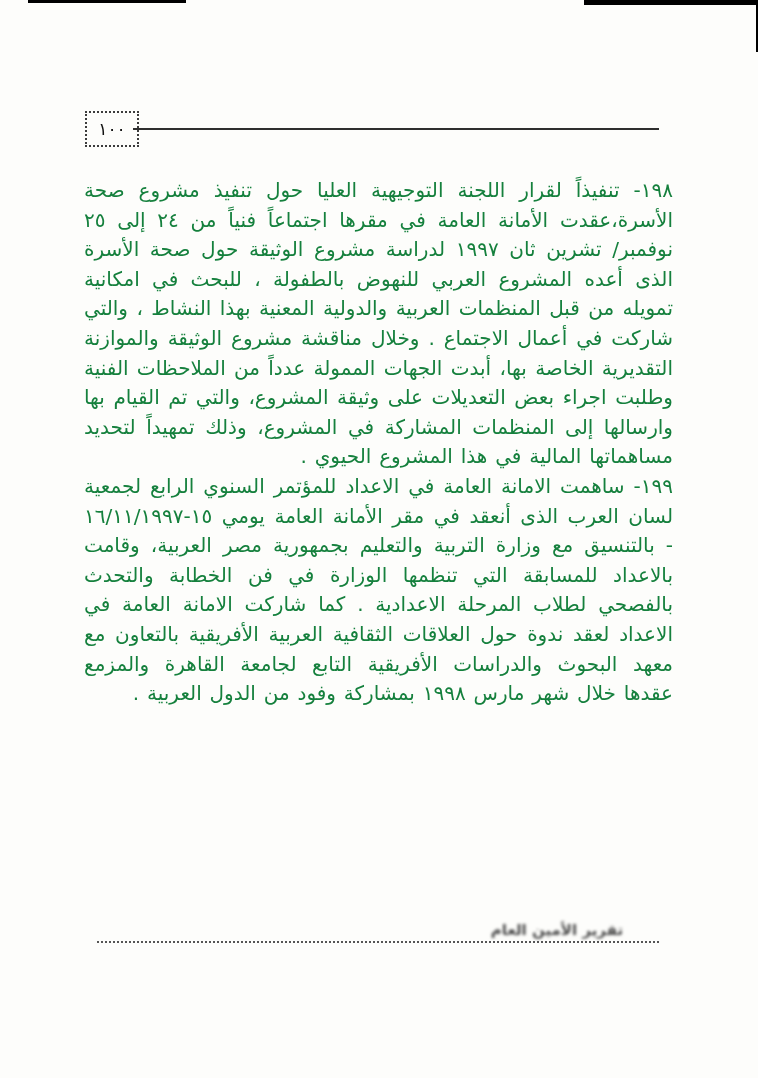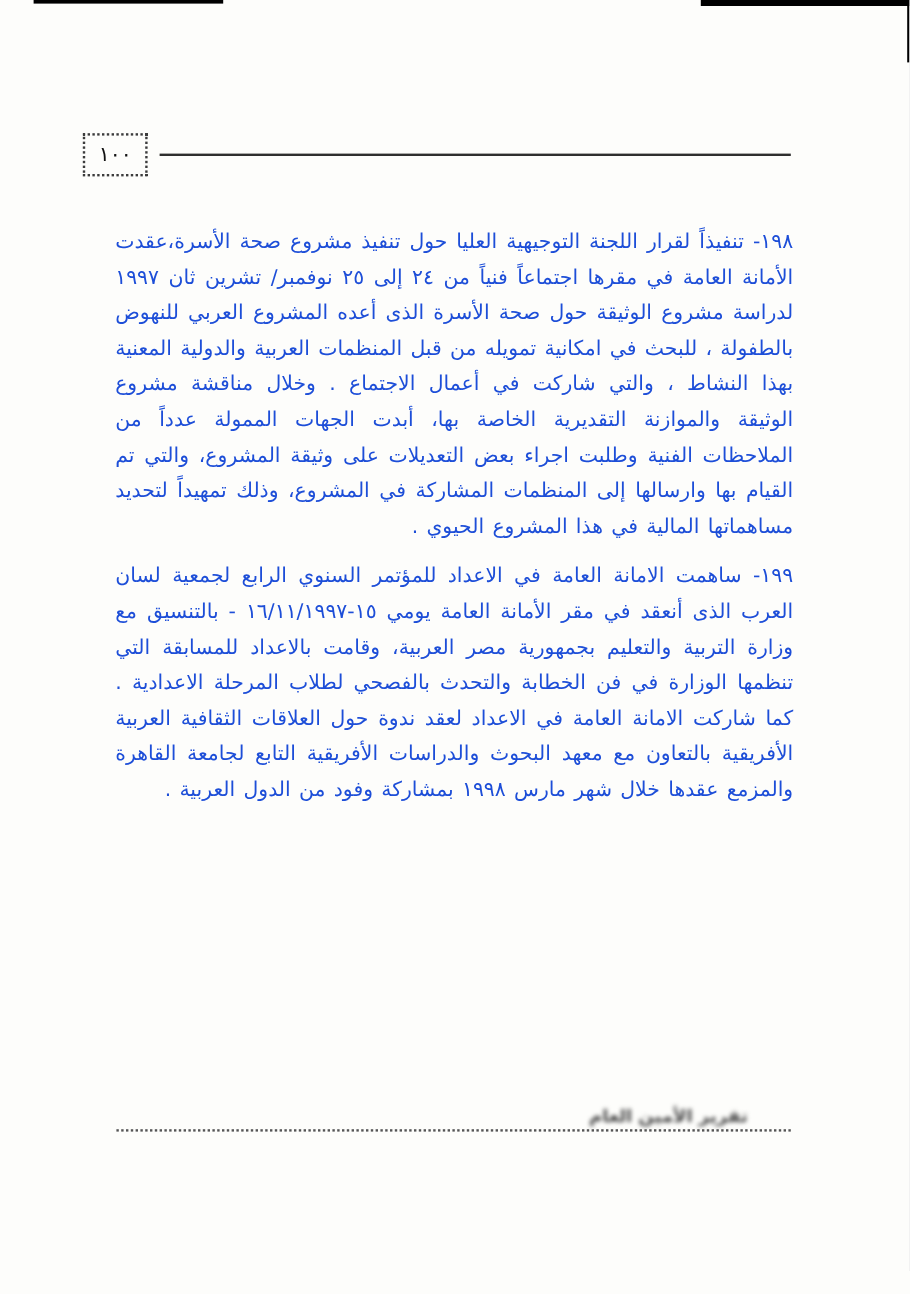--- a/index.html
+++ b/index.html
@@ -18,21 +18,21 @@
   }
   
   .artifact { position: absolute; background: #000; }
   .artifact-top-left  { left: 28px;  top: 0; width: 158px; height: 3px; }
   .artifact-top-right { left: 584px; top: 0; width: 174px; height: 5px; }
   .artifact-right-edge{ right: 0;    top: 0; width: 2px;  height: 52px; }
 
   
   .page-number-box {
     position: absolute;
-    left: 69px; top: 111px;
+    left: 85px; top: 111px;
     width: 50px; height: 32px;
     border: 2px dotted #3c3c3c;
     display: flex; align-items: center; justify-content: center;
     font-size: 17px; letter-spacing: 2px; color: #111;
     direction: rtl;
   }
   .header-rule {
     position: absolute;
     left: 133px; top: 128px;
     width: 526px; height: 2px;
@@ -40,26 +40,26 @@
   }
 
   
   .content {
     position: absolute;
     top: 176px; right: 85px;
     width: 589px;
     direction: rtl;
   }
   .para {
-    margin: 12px;
-    font-size: 17px;
+    margin: 0;
+    font-size: 20px;
     line-height: 29.6px;
     text-align: justify;
     word-spacing: 1.5px;
-    color: #1d4ed8;
+    color: #15803d;
   }
   .para-num { white-space: nowrap; }
   .section-heading {
     margin: 38px 45px 25px 0;
     font-size: 17.5px;
     font-weight: normal;
     line-height: 30px;
   }
   .underlined {
     border-bottom: 1.6px solid #242424;

